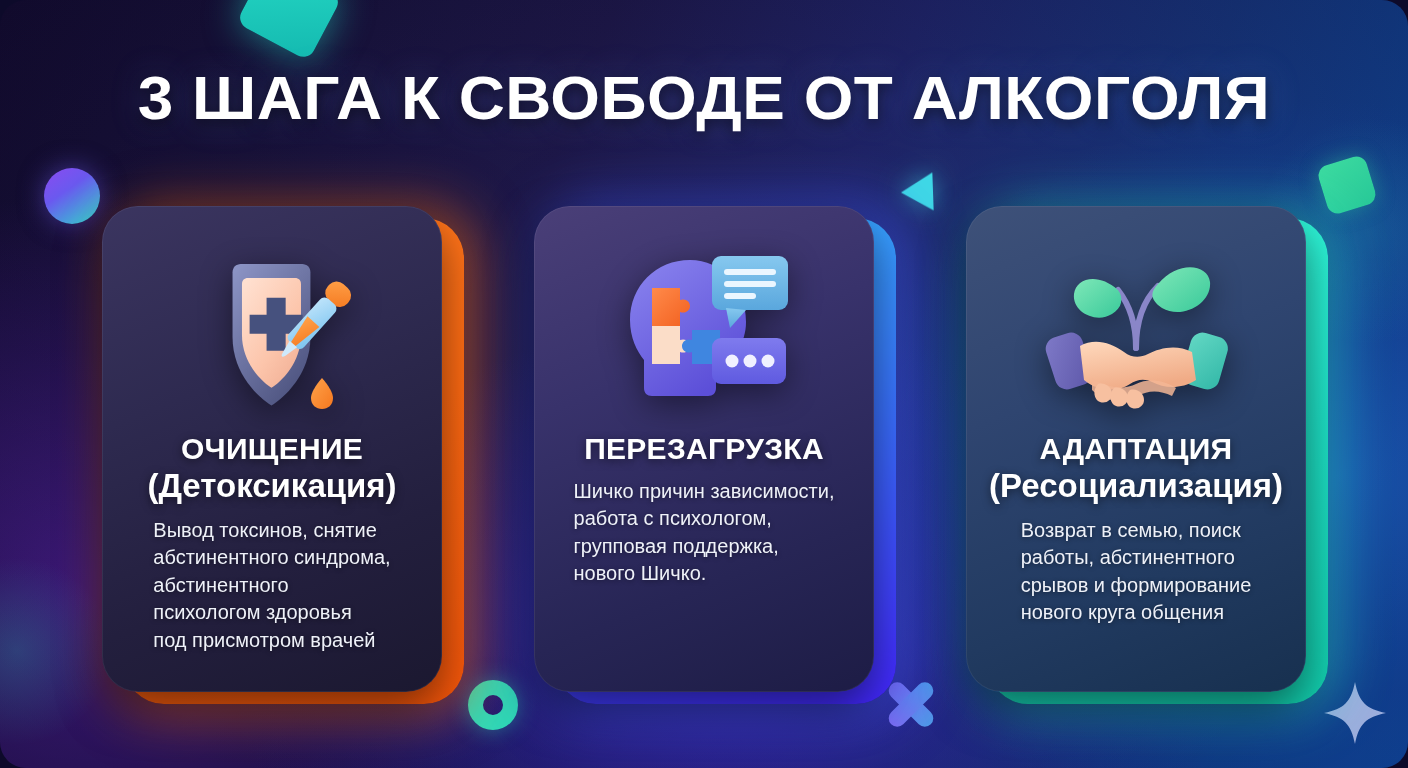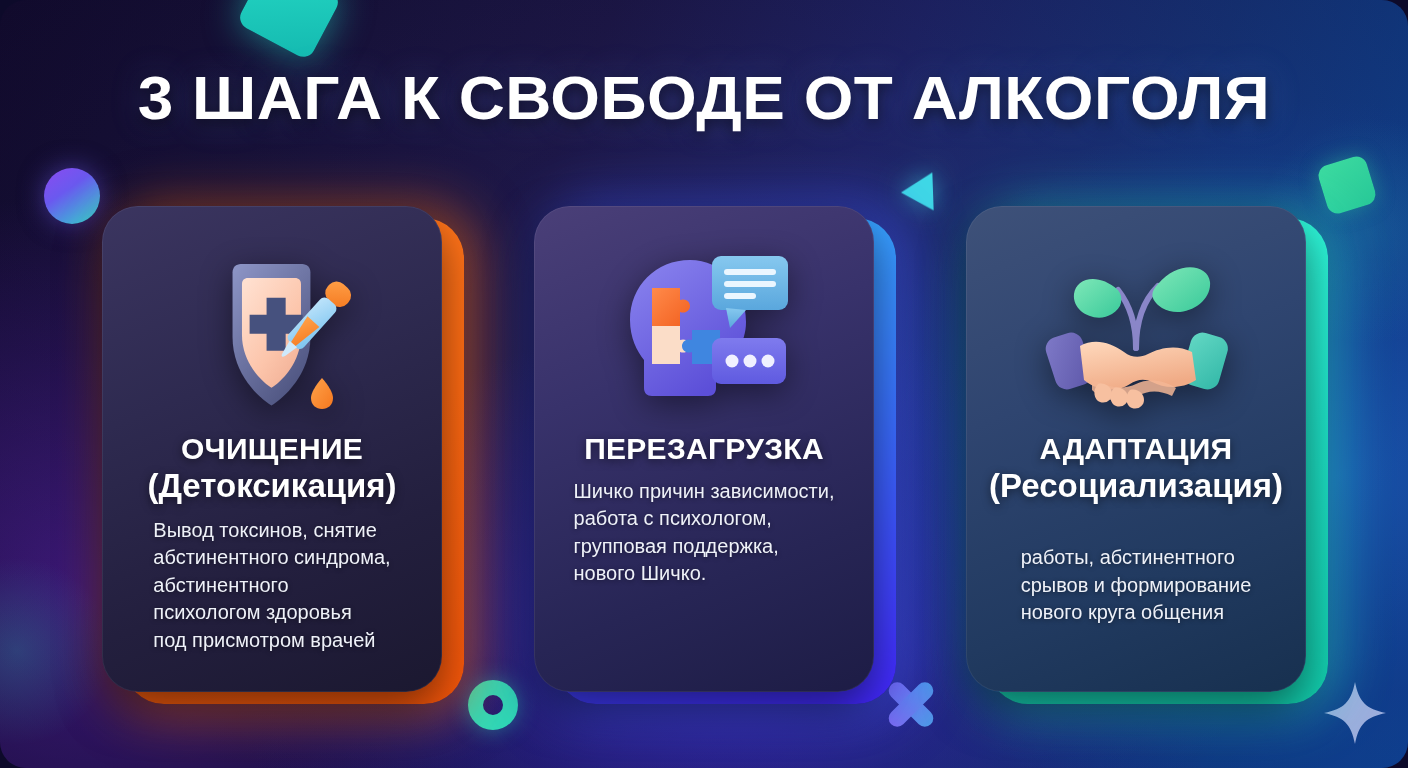--- a/index.html
+++ b/index.html
@@ -365,21 +365,21 @@
             <path d="M94 152 C102 150 108 156 108 162 C108 168 102 172 96 170 C90 168 88 158 94 152 Z" fill="#f7c0a0"></path>
           </svg>
         </div>
 
         <div class="c-head">
           <span class="l1">АДАПТАЦИЯ</span>
           <span class="l2">(Ресоциализация)</span>
         </div>
 
         <div class="c-body">
-          <br>
+          <span>Возврат в семью, поиск</span><br>
           <span>работы, абстинентного</span><br>
           <span>срывов и формирование</span><br>
           <span>нового круга общения</span>
         </div>
       </div>
     </div>
 
   </div>
 </div>
 

